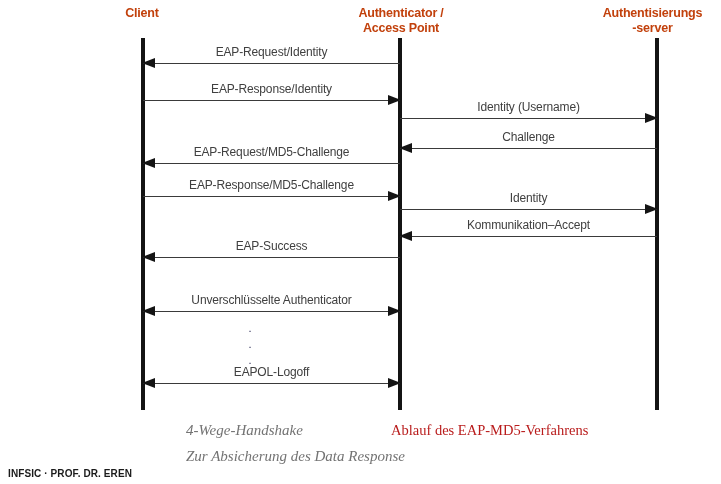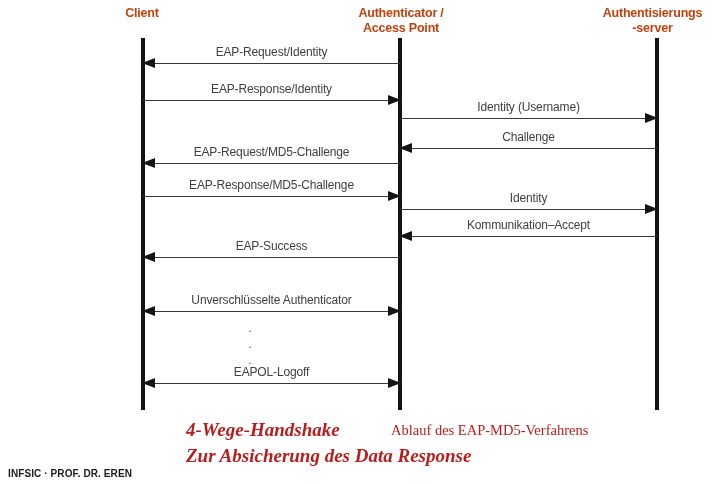--- a/index.html
+++ b/index.html
@@ -97,25 +97,24 @@
     color: #2b2b55;
     font-family: "Liberation Sans", sans-serif;
   }
   .dots span { display: block; height: 16px; }
 
   
   .caption-green {
     position: absolute;
     font-family: "Liberation Serif", serif;
     font-style: italic;
-    font-size: 19px;
+    font-size: 15px;
     line-height: 26px;
-    color: #b91c1c;
-    white-space: nowrap;
-    font-weight: bold;
+    color: #737373;
+    white-space: nowrap;
   }
   .caption-black {
     position: absolute;
     font-family: "Liberation Serif", serif;
     font-size: 14.5px;
     line-height: 18px;
     color: #b91c1c;
     white-space: nowrap;
   }
   .footer-note {

